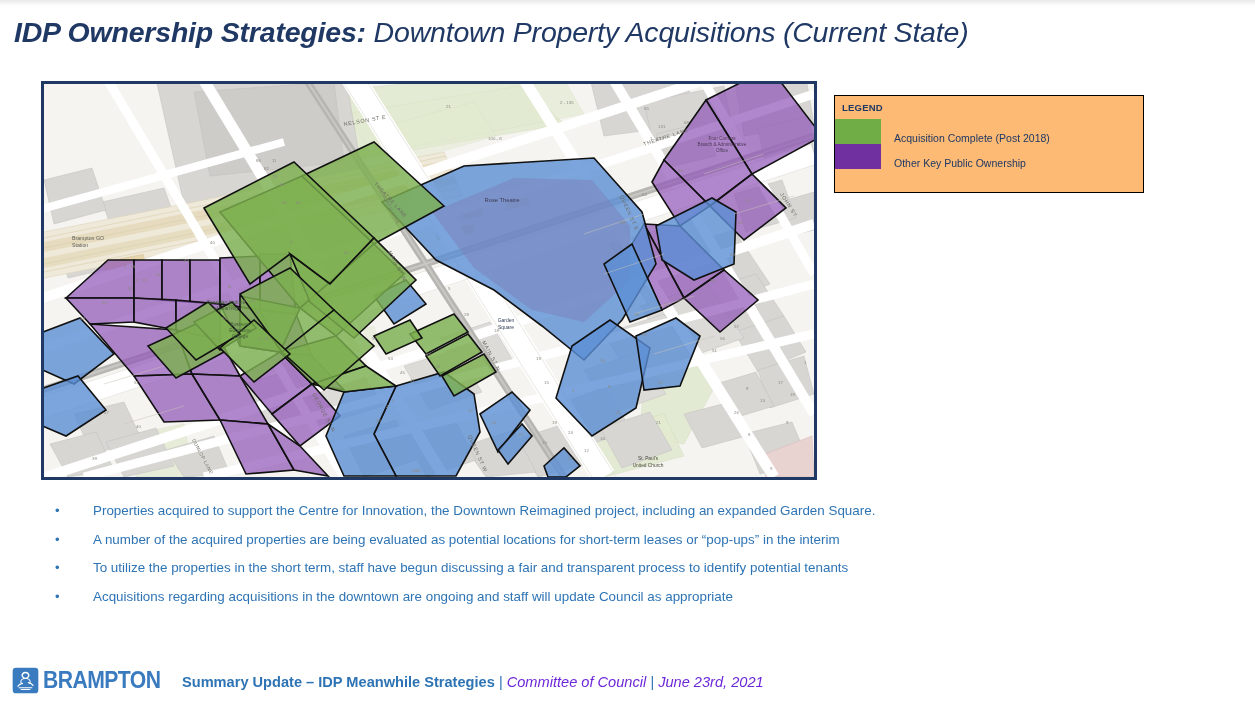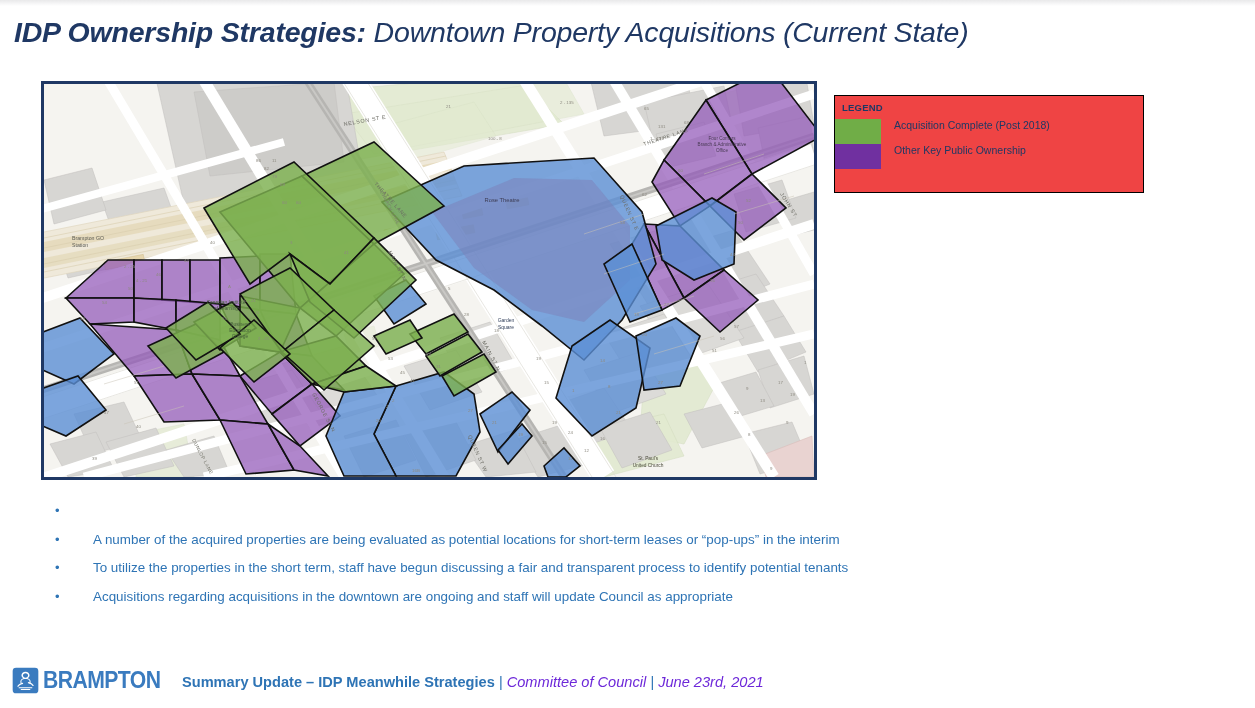--- a/index.html
+++ b/index.html
@@ -19,25 +19,25 @@
   .title .t-bold{font-weight:bold;}
   .title .t-reg{font-weight:normal;}
 
   
   .mapframe{position:absolute;left:41px;top:81px;width:776px;height:399px;
     border:3px solid #1F3864;box-sizing:border-box;overflow:hidden;background:#f7f6f3;}
   .map-svg{position:absolute;left:0;top:0;}
 
   
   .legend{position:absolute;left:834px;top:95px;width:310px;height:98px;
-    background:#ef4444;border:1.6px solid #000000;box-sizing:border-box;}
+    background:#fdba74;border:1.6px solid #000000;box-sizing:border-box;}
   .legend-title{position:absolute;left:7px;top:6px;font-size:9.5px;
     font-weight:bold;color:#1F3864;letter-spacing:0.2px;}
   .legend-rows{position:absolute;left:0;top:23px;width:100%;}
-  .legend-row{position:relative;height:25px;display:flex;align-items:flex-start;}
+  .legend-row{position:relative;height:25px;display:flex;align-items:flex-end;}
   .legend-sw{width:46px;height:25px;flex:0 0 46px;margin-left:0;}
   .legend-lb{margin-left:13px;font-size:10.5px;color:#1F3864;white-space:nowrap;}
 
   
   .bullets{position:absolute;left:52px;top:503px;width:1120px;}
   .bullet{position:relative;height:28.5px;display:flex;align-items:flex-start;}
   .bullet-mark{width:38px;flex:0 0 38px;color:#2E74B5;font-size:13px;line-height:16px;padding-left:3px;}
   .bullet-text{font-size:13.4px;color:#2E74B5;line-height:16px;white-space:nowrap;}
 
   
@@ -446,20 +446,21 @@
       <div class="legend-sw" style="background:#7030A0;"></div>
       <div class="legend-lb">Other Key Public Ownership</div>
     </div>
 
   </div>
 </div>
 
 <div class="bullets">
   <div class="bullet">
     <div class="bullet-mark">•</div>
+    <div class="bullet-text">Properties acquired to support the Centre for Innovation, the Downtown Reimagined project, including an expanded Garden Square.</div>
   </div>
   <div class="bullet">
     <div class="bullet-mark">•</div>
     <div class="bullet-text">A number of the acquired properties are being evaluated as potential locations for short-term leases or “pop-ups” in the interim</div>
   </div>
   <div class="bullet">
     <div class="bullet-mark">•</div>
     <div class="bullet-text">To utilize the properties in the short term, staff have begun discussing a fair and transparent process to identify potential tenants</div>
   </div>
   <div class="bullet">

